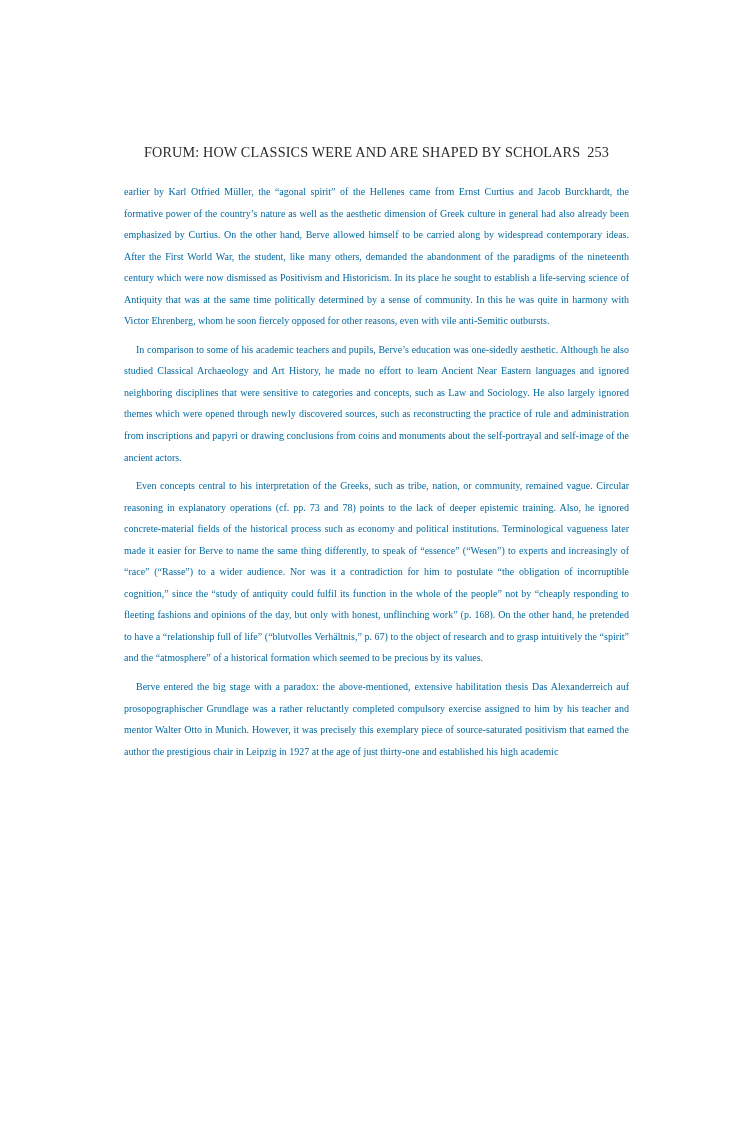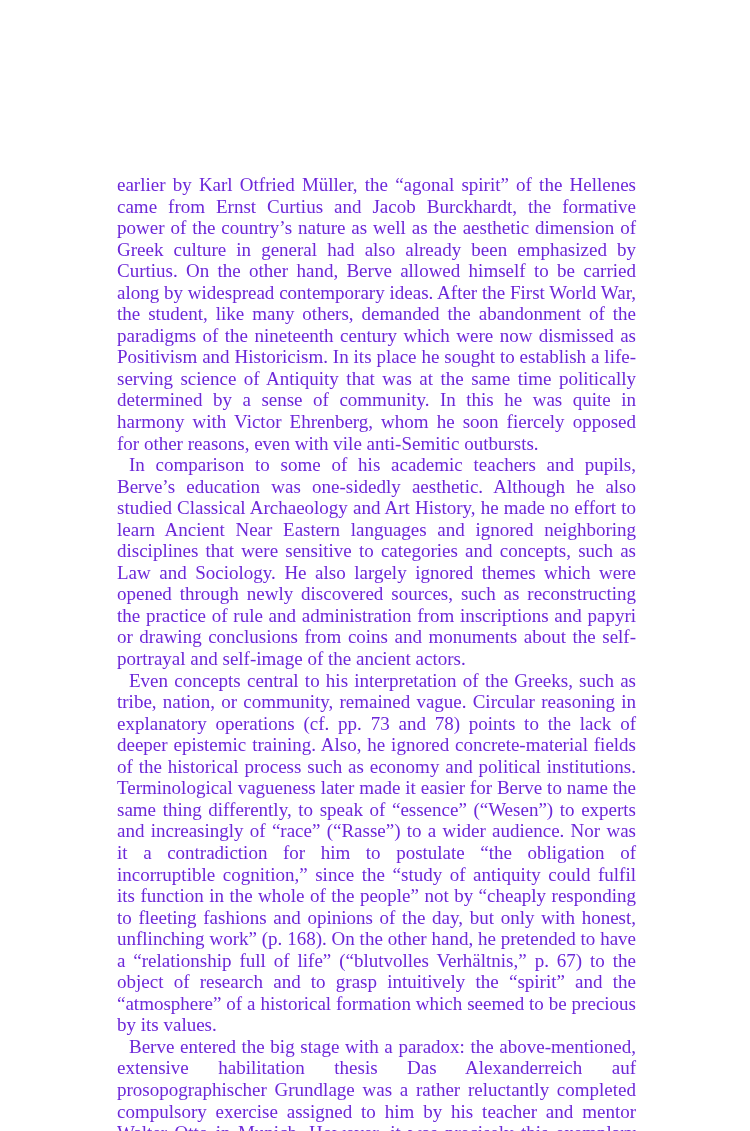--- a/index.html
+++ b/index.html
@@ -40,40 +40,43 @@
 
   
   .textblock {
     position: absolute;
     left: 117px;
     top: 174px;
     width: 519px;
   }
 
   .para {
-    margin: 0;
-    font-size: 19px;
+    margin: 7px;
+    font-size: 10px;
     line-height: 21.55px;
     text-align: justify;
     text-justify: inter-word;
     -webkit-hyphens: none;
     hyphens: none;
-    color: #6d28d9;
+    color: #0369a1;
   }
   .para + .para {
     text-indent: 12px;
   }
   .para .title-italic {
   }
 </style>
 </head>
 <body>
 
 <div class="page">
 
+  <div class="running-head">
+    <span>FORUM: HOW CLASSICS WERE AND ARE SHAPED BY SCHOLARS</span><span class="page-number">253</span>
+  </div>
 
   <div class="textblock">
 
     <p class="para">earlier by Karl Otfried Müller, the “agonal spirit” of the Hellenes came from Ernst Curtius and Jacob Burckhardt, the formative power of the country’s nature as well as the aesthetic dimension of Greek culture in general had also already been emphasized by Curtius. On the other hand, Berve allowed himself to be carried along by widespread contemporary ideas. After the First World War, the student, like many others, demanded the abandonment of the paradigms of the nineteenth century which were now dismissed as Positivism and Historicism. In its place he sought to establish a life-serving science of Antiquity that was at the same time politically determined by a sense of community. In this he was quite in harmony with Victor Ehrenberg, whom he soon fiercely opposed for other reasons, even with vile anti-Semitic outbursts.</p>
 
     <p class="para">In comparison to some of his academic teachers and pupils, Berve’s education was one-sidedly aesthetic. Although he also studied Classical Archaeology and Art History, he made no effort to learn Ancient Near Eastern languages and ignored neighboring disciplines that were sensitive to categories and concepts, such as Law and Sociology. He also largely ignored themes which were opened through newly discovered sources, such as reconstructing the practice of rule and administration from inscriptions and papyri or drawing conclusions from coins and monuments about the self-portrayal and self-image of the ancient actors.</p>
 
     <p class="para">Even concepts central to his interpretation of the Greeks, such as tribe, nation, or community, remained vague. Circular reasoning in explanatory operations (cf. pp. 73 and 78) points to the lack of deeper epistemic training. Also, he ignored concrete-material fields of the historical process such as economy and political institutions. Terminological vagueness later made it easier for Berve to name the same thing differently, to speak of “essence” (“Wesen”) to experts and increasingly of “race” (“Rasse”) to a wider audience. Nor was it a contradiction for him to postulate “the obligation of incorruptible cognition,” since the “study of antiquity could fulfil its function in the whole of the people” not by “cheaply responding to fleeting fashions and opinions of the day, but only with honest, unflinching work” (p. 168). On the other hand, he pretended to have a “relationship full of life” (“blutvolles Verhältnis,” p. 67) to the object of research and to grasp intuitively the “spirit” and the “atmosphere” of a historical formation which seemed to be precious by its values.</p>
 
     <p class="para"><span>Berve entered the big stage with a paradox: the above-mentioned, extensive habilitation thesis </span><span class="title-italic">Das Alexanderreich auf prosopographischer Grundlage</span><span> was a rather reluctantly completed compulsory exercise assigned to him by his teacher and mentor Walter Otto in Munich. However, it was precisely this exemplary piece of source-saturated positivism that earned the author the prestigious chair in Leipzig in 1927 at the age of just thirty-one and established his high academic</span></p>

